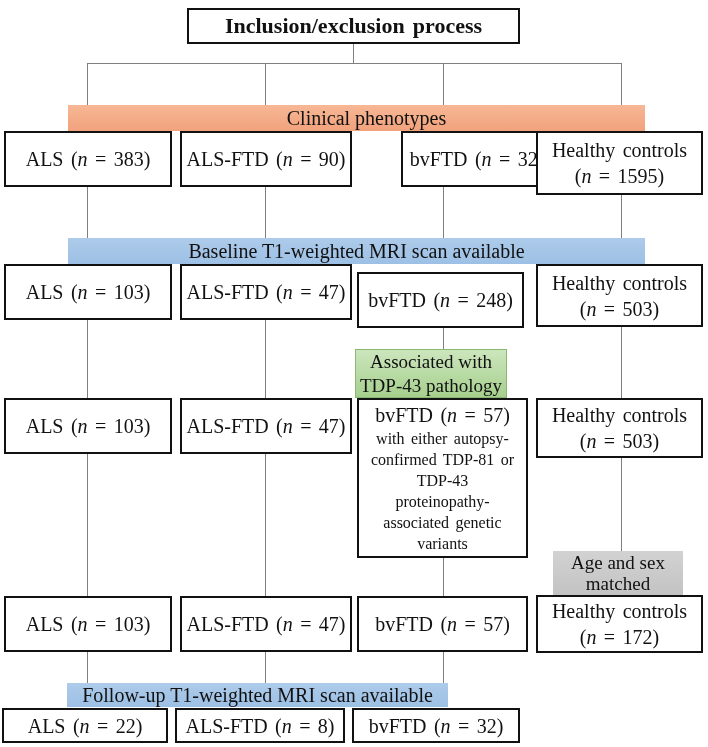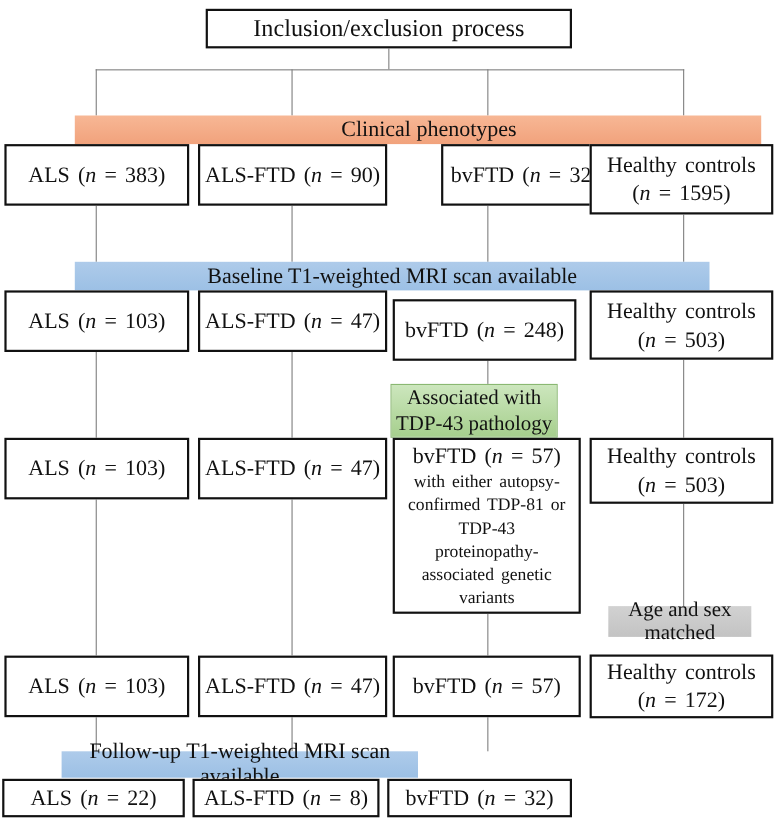--- a/index.html
+++ b/index.html
@@ -50,21 +50,21 @@
     justify-content:center;
     text-align:center;
     font-size:19px;
     line-height:24px;
     z-index:2;
   }
   .callout.green{background:linear-gradient(180deg,#cce6bd 0%,#a6cf8d 100%);border:1px solid #8ab872;}
   .callout.gray{background:linear-gradient(180deg,#d2d2d2 0%,#c3c3c3 100%);line-height:21px;font-size:19px;}
   .vline{position:absolute;width:1px;background:#7f7f7f;z-index:0;}
   .hline{position:absolute;height:1px;background:#7f7f7f;z-index:0;}
-  .title-box{font-size:22px;}
+  .title-box{font-size:22px;font-weight:bold;}
   .small-box{font-size:20px;}
 </style>
 </head>
 <body>
 
 <div id="canvas">
 
   <div class="vline" style="left:353px;top:44px;height:19px;"></div>
   <div class="hline" style="left:87px;top:63px;width:535px;"></div>
   <div class="vline" style="left:87px;top:63px;height:42px;"></div>
@@ -84,35 +84,35 @@
 
   <div class="vline" style="left:87px;top:454px;height:142px;"></div>
   <div class="vline" style="left:265px;top:454px;height:142px;"></div>
   <div class="vline" style="left:443px;top:558px;height:38px;"></div>
   <div class="vline" style="left:621px;top:458px;height:93px;"></div>
 
   <div class="vline" style="left:87px;top:652px;height:31px;"></div>
   <div class="vline" style="left:265px;top:652px;height:31px;"></div>
   <div class="vline" style="left:443px;top:652px;height:31px;"></div>
 
-  <div class="banner orange" style="left:68px;top:105px;width:624px;height:26px;padding-left:20px;">
+  <div class="banner orange" style="left:68px;top:105px;width:577px;height:26px;padding-left:20px;">
     <span>Clinical phenotypes</span>
   </div>
   <div class="banner blue" style="left:68px;top:238px;width:577px;height:26px;">
     <span>Baseline T1-weighted MRI scan available</span>
   </div>
-  <div class="banner blue" style="left:56px;top:683px;width:324px;height:24px;">
+  <div class="banner blue" style="left:67px;top:683px;width:381px;height:24px;">
     <span>Follow-up T1-weighted MRI scan available</span>
   </div>
 
   <div class="callout green" style="left:355px;top:349px;width:152px;height:49px;">
     <span>Associated with</span>
     <span>TDP-43 pathology</span>
   </div>
-  <div class="callout gray" style="left:553px;top:551px;width:130px;height:28px;">
+  <div class="callout gray" style="left:553px;top:551px;width:130px;height:44px;">
     <span>Age and sex</span>
     <span>matched</span>
   </div>
 
   <div class="box title-box" style="left:187px;top:8px;width:333px;height:36px;">
     <span>Inclusion/exclusion process</span>
   </div>
 
   <div class="box" style="left:4px;top:131px;width:168px;height:56px;">
     <span class="main-line"><span>ALS (</span><i class="it">n</i><span> = 383)</span></span>

